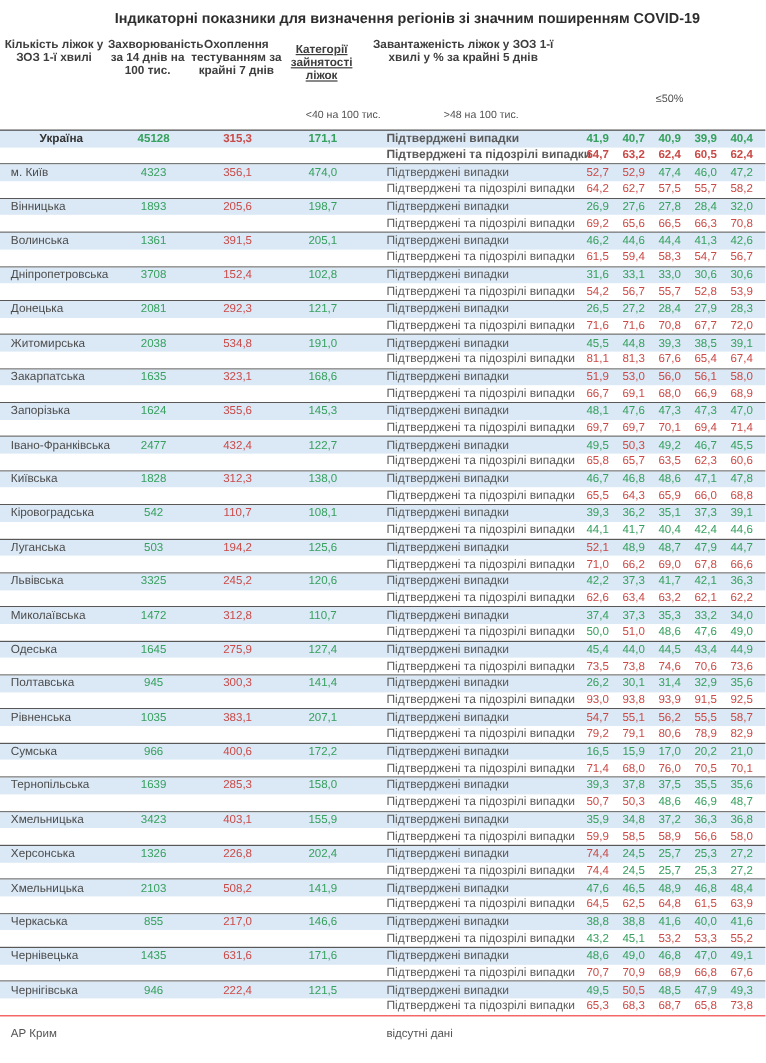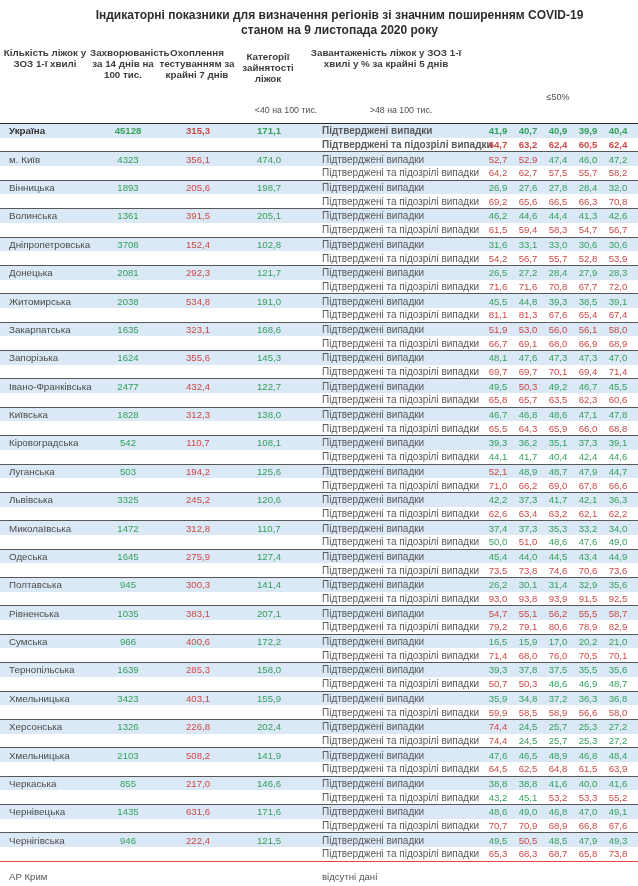--- a/index.html
+++ b/index.html
@@ -6,56 +6,55 @@
   body{width:638px;height:886px;font-family:"Liberation Sans","DejaVu Sans",sans-serif;color:#3f3f3f;overflow:hidden;}
   .page{width:638px;height:886px;position:relative;background:#fff;}
 
   
   .title{padding-top:8px;text-align:center;font-weight:bold;font-size:12px;line-height:15px;color:#2d2d2d;padding-left:41px;}
 
   
   .hrow1{display:grid;grid-template-columns:90px 66px 82px 60px 176px 160px;margin-top:9px;min-height:40px;}
   .hcell{font-weight:bold;font-size:9.8px;line-height:11px;text-align:center;color:#3d3d3d;}
   .h-region{text-align:left;padding-left:9px;}
-  .h-category{align-self:center;}
+  .h-category{align-self:center;text-decoration:underline;}
   .hrow2{margin-left:483px;width:150px;text-align:center;font-size:9px;color:#4f4f4f;height:13px;margin-top:5px;}
   .hrow3{display:grid;grid-template-columns:97px 62px 78px 64px 182px repeat(5,30px);height:15px;margin-bottom:3px;gap:44px;}
   .h-crit{font-size:8.8px;color:#4f4f4f;text-align:center;white-space:nowrap;}
   .h-day{font-size:9px;color:#4f4f4f;text-align:center;white-space:nowrap;}
 
   
   .tbody{border-top:1.5px solid #2a2a2a;}
   .group{border-top:1px solid #585858;}
   .group:first-child{border-top:none;}
   .group:last-child{border-bottom:1px solid #ef4444;}
   .trow{display:grid;grid-template-columns:97px 62px 78px 64px 182px repeat(5,30px);height:13.7px;align-items:center;}
   .hl{background:var(--rowhl,#dbe9f6);}
   .cell{overflow:visible;white-space:nowrap;}
   .c-region{padding-left:9px;font-size:9.8px;color:#4c4c4c;}
   .c-num{text-align:center;font-size:9.6px;}
   .c-cat{padding-left:21px;font-size:10px;color:#5a5a5a;}
   .c-day{text-align:center;font-size:9.6px;}
   .good{color:var(--good,#36a05e);}
   .bad{color:var(--bad,#cb4a47);}
   .bold .cell{font-weight:bold;}
-  .bold .c-region{color:#333;}
+  .bold .c-region{color:#333;margin-left:24px;}
 
   
   .ndsection{margin-top:5px;}
   .ndrow{display:grid;grid-template-columns:97px 62px 78px 64px 182px repeat(5,30px);height:20px;align-items:center;background:#fff;}
   .nd{font-size:9.6px;color:#555;}
 </style>
 </head>
 <body>
 
 <div class="page">
 
   <div class="title">
     <div>Індикаторні показники для визначення регіонів зі значним поширенням COVID-19</div>
-    <div>станом на 9 листопада 2020 року</div>
   </div>
 
   <div class="header">
     <div class="hrow1">
       <div class="hcell">Кількість ліжок у ЗОЗ 1-ї хвилі</div>
       <div class="hcell">Захворюваність за 14 днів на 100 тис.</div>
       <div class="hcell">Охоплення тестуванням за крайні 7 днів</div>
       <div class="hcell h-category">Категорії зайнятості ліжок</div>
       <div class="hcell">Завантаженість ліжок у ЗОЗ 1-ї хвилі у % за крайні 5 днів</div>
     </div>

